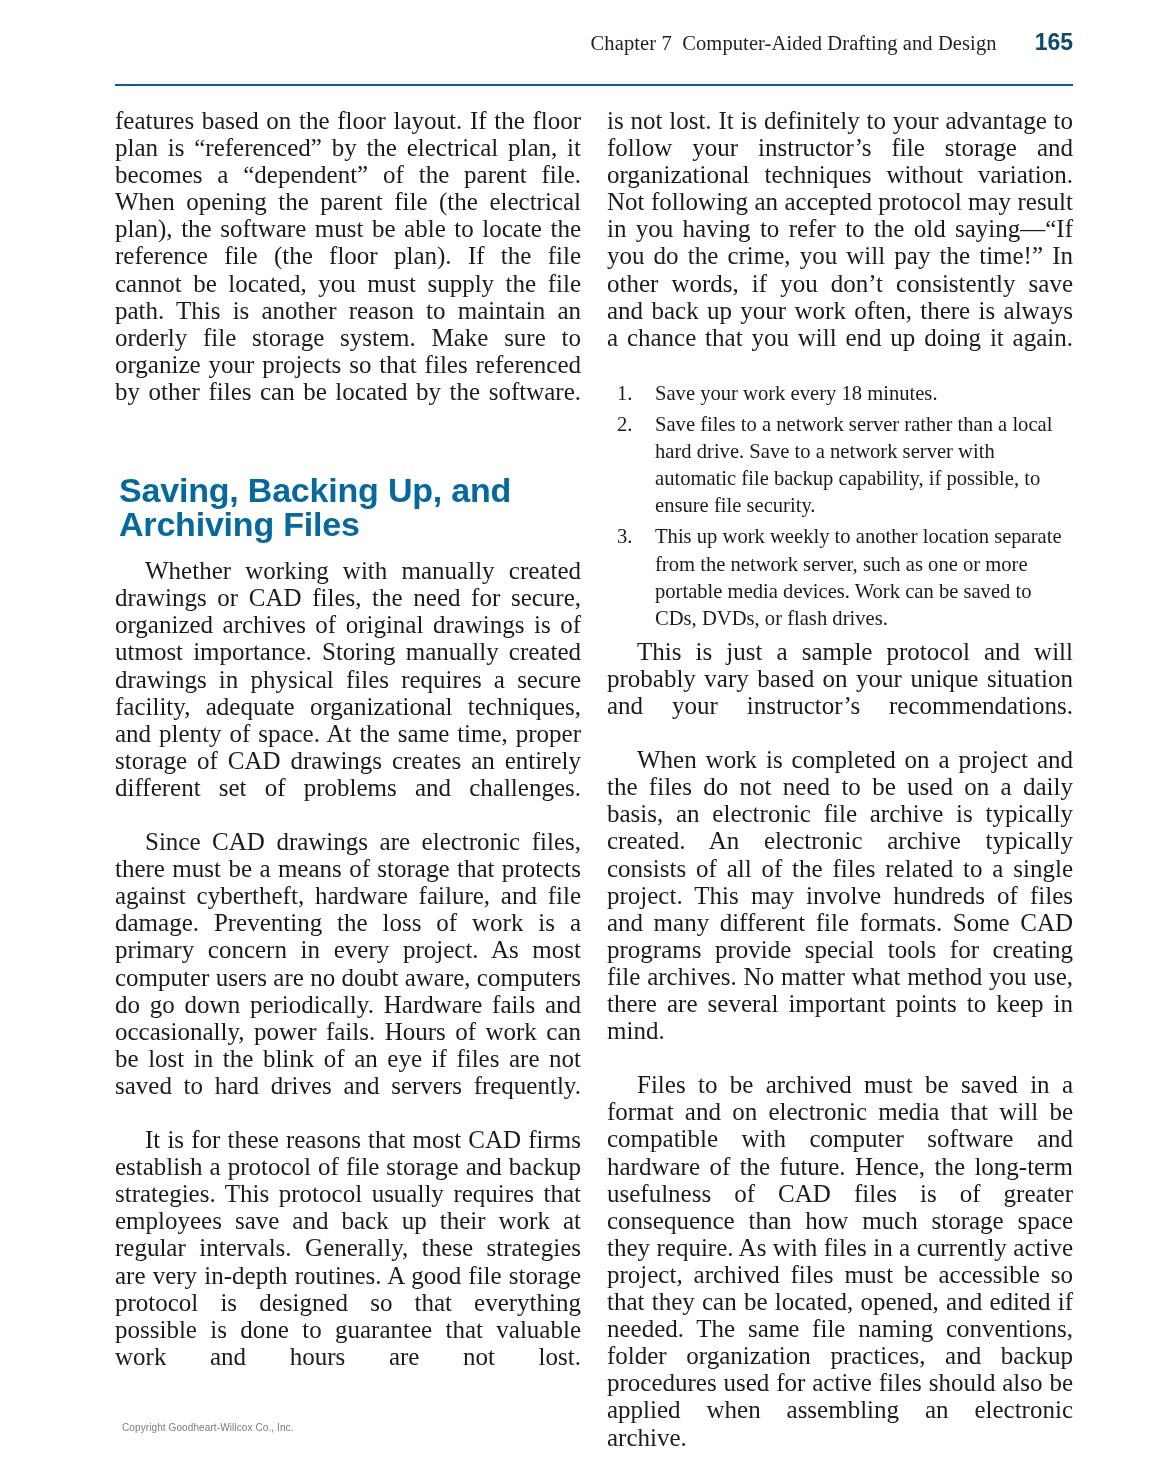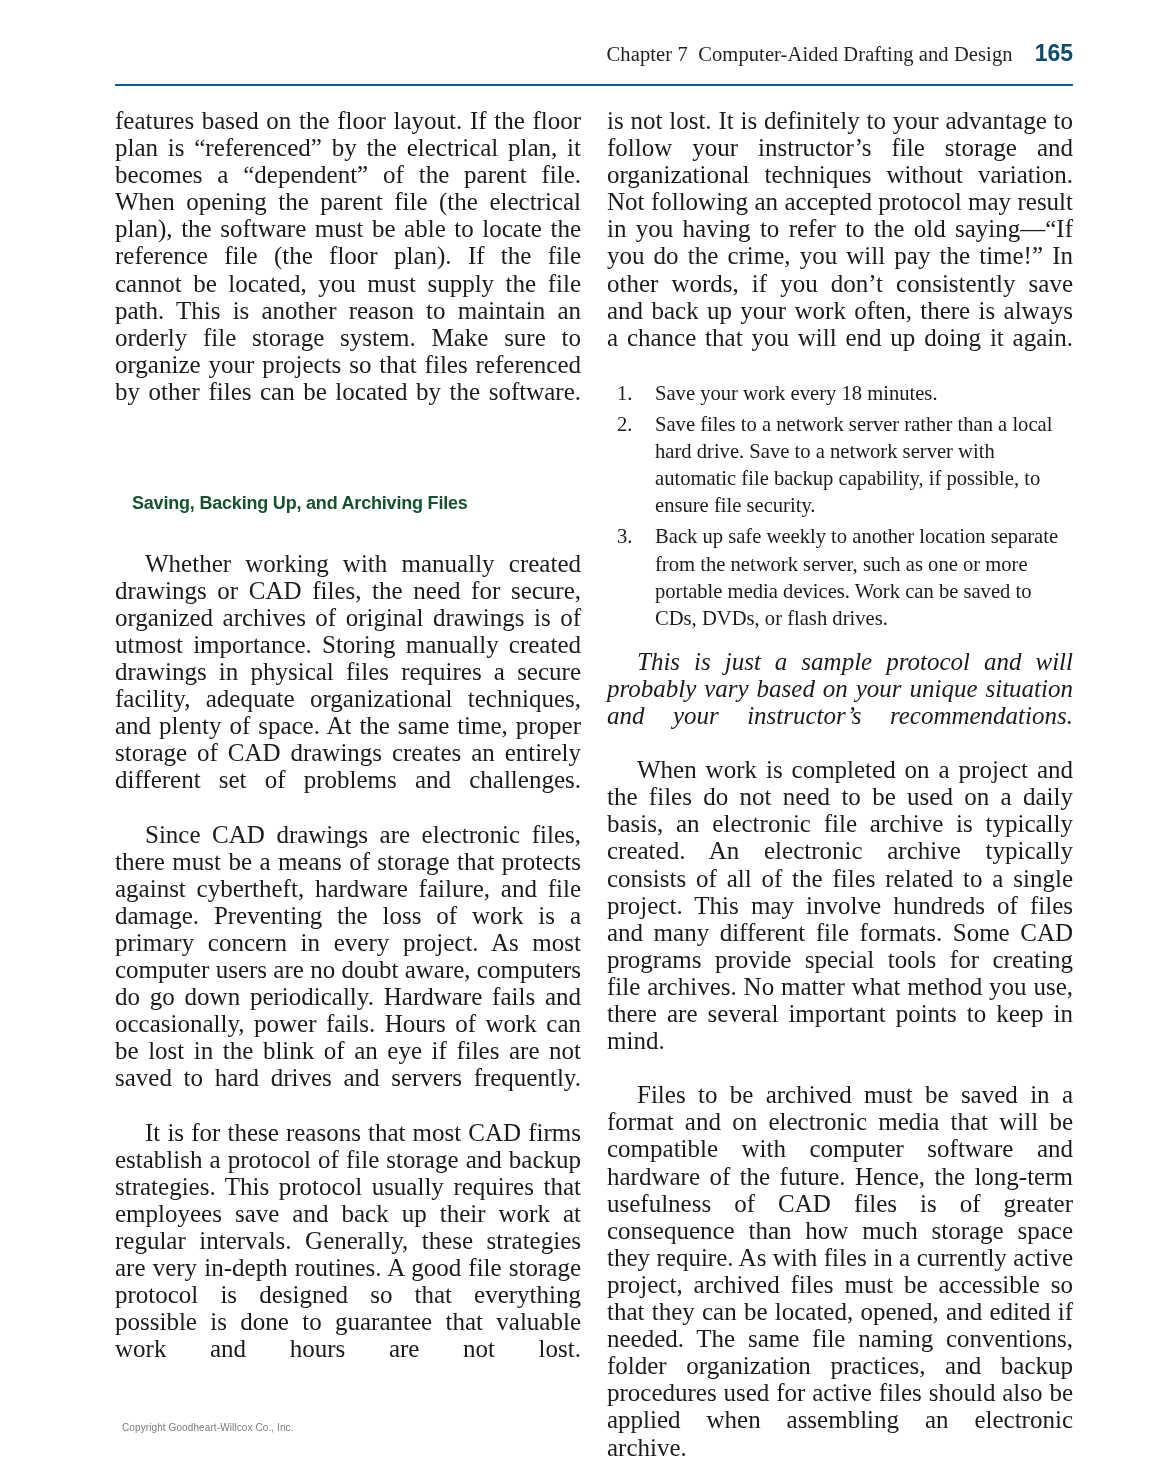--- a/index.html
+++ b/index.html
@@ -21,27 +21,27 @@
     inset: 0;
     width: 1156px;
     height: 1479px;
     box-sizing: border-box;
   }
 
   
   .running-head {
     position: absolute;
     left: 115px;
-    top: 43px;
+    top: 32px;
     width: 958px;
     height: 34px;
     display: flex;
     align-items: flex-start;
     justify-content: flex-end;
-    gap: 0;
+    gap: 16px;
   }
   .chapter-label {
     font-family: "Liberation Serif", serif;
     font-size: 20.5px;
     letter-spacing: 0.1px;
     color: #231f20;
     white-space: pre;
   }
   .page-number {
     font-family: "Liberation Sans", sans-serif;
@@ -91,26 +91,26 @@
   p.body.last-left { text-align: justify; }
 
   
   p.body::after {
     content: "";
     display: inline-block;
     width: 100%;
   }
 
   h2.section-heading {
-    margin: 17px;
+    margin: 4px;
     font-family: "Liberation Sans", sans-serif;
     font-weight: bold;
-    font-size: 18px;
+    font-size: 34px;
     line-height: 33.5px;
-    color: #14532d;
+    color: #0369a1;
     letter-spacing: -0.2px;
   }
 
   .gap-before-heading { height: 38px; }
   .gap-after-heading  { height: 12px; }
 
   
   ol.proto-list {
     margin: 0;
     padding: 0;
@@ -188,25 +188,25 @@
         <li>
           <span class="num">1.</span>
           <span>Save your work every 18 minutes.</span>
         </li>
         <li class="tight">
           <span class="num">2.</span>
           <span>Save files to a network server rather than a local hard drive. Save to a network server with automatic file backup capability, if possible, to ensure file security.</span>
         </li>
         <li class="tight">
           <span class="num">3.</span>
-          <span>Back up safe weekly to another location separate from the network server, such as one or more portable media devices. Work can be saved to CDs, DVDs, or flash drives.</span>
+          <span>This up work weekly to another location separate from the network server, such as one or more portable media devices. Work can be saved to CDs, DVDs, or flash drives.</span>
         </li>
       </ol>
 
-      <p class="body indent" style="margin-top:16px;font-style:italic;">This is just a sample protocol and will probably vary based on your unique situation and your instructor’s recommendations.</p>
+      <p class="body indent" style="margin-top:6px;">This is just a sample protocol and will probably vary based on your unique situation and your instructor’s recommendations.</p>
 
       <p class="body indent">When work is completed on a project and the files do not need to be used on a daily basis, an electronic file archive is typically created. An electronic archive typically consists of all of the files related to a single project. This may involve hundreds of files and many different file formats. Some CAD programs provide special tools for creating file archives. No matter what method you use, there are several important points to keep in mind.</p>
 
       <p class="body indent">Files to be archived must be saved in a format and on electronic media that will be compatible with computer software and hardware of the future. Hence, the long-term usefulness of CAD files is of greater consequence than how much storage space they require. As with files in a currently active project, archived files must be accessible so that they can be located, opened, and edited if needed. The same file naming conventions, folder organization practices, and backup procedures used for active files should also be applied when assembling an electronic archive.</p>
     </div>
   </div>
 
   <div class="footer">Copyright Goodheart-Willcox Co., Inc.</div>
 
 </div>

